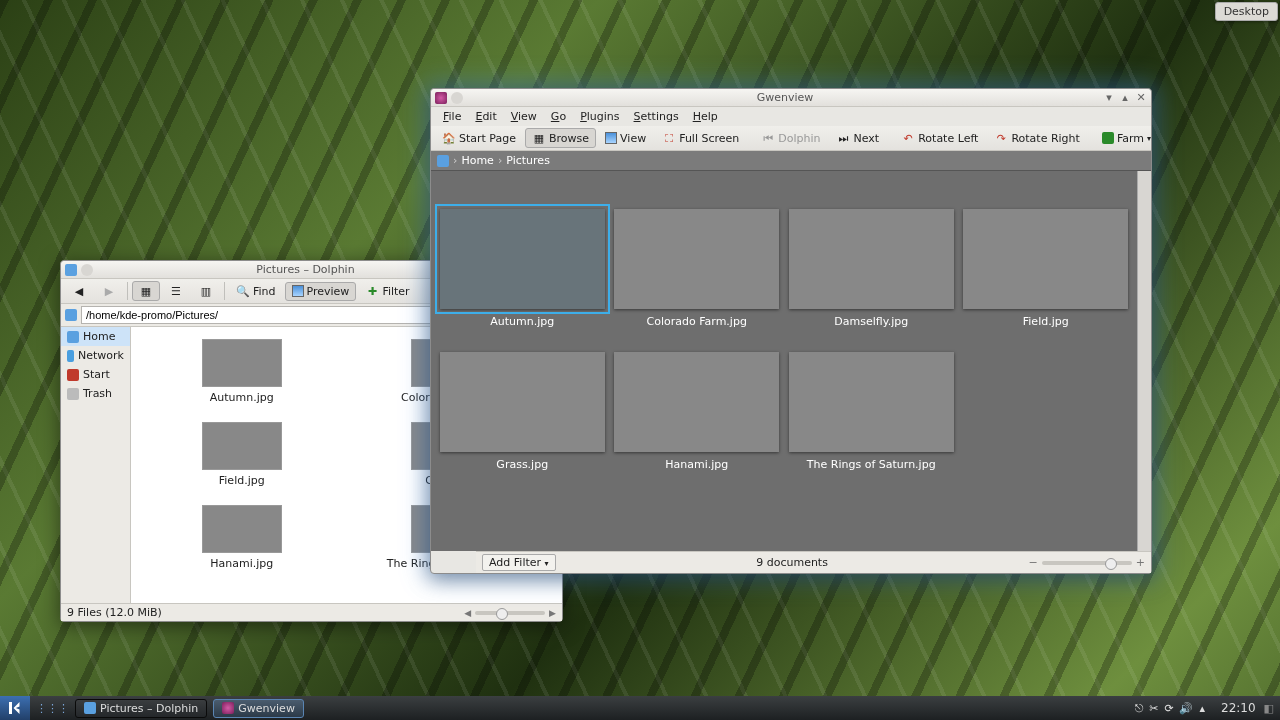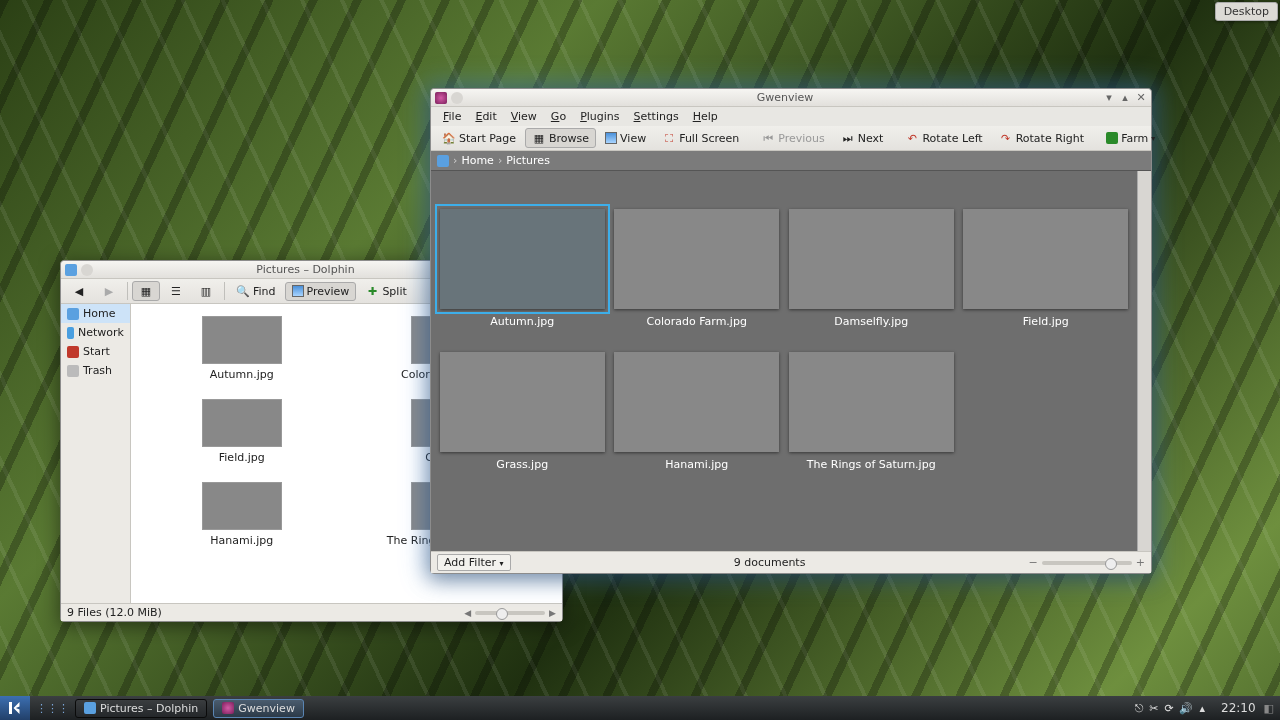--- a/index.html
+++ b/index.html
@@ -64,21 +64,21 @@
   #gwen { left: 430px; top: 88px; width: 722px; height: 486px; box-shadow: 0 0 25px 6px rgba(80,160,255,0.35), 0 4px 20px rgba(0,0,0,0.5); }
   #gwen .breadcrumb { display: flex; align-items: center; gap: 4px; padding: 3px 6px; background: #7b7b7b; color: #fff; border-bottom: 1px solid #555; }
   #gwen .breadcrumb .bc { display: inline-flex; align-items: center; gap: 3px; }
   #gwen .gbody { flex: 1; display: flex; min-height: 0; }
   #gwen .ggrid { flex: 1; background: #6e6e6e; overflow: auto; padding: 38px 8px 8px; display: grid; grid-template-columns: repeat(4, 1fr); gap: 24px 8px; align-content: start; }
   #gwen .scroll { width: 14px; background: #d8d6d2; border-left: 1px solid #aaa; }
   .gcell { text-align: center; }
   .gcell .th { width: 165px; height: 100px; margin: 0 auto 6px; background: #888; box-shadow: 0 1px 3px rgba(0,0,0,0.5); }
   .gcell.sel .th { outline: 2px solid #3daee9; outline-offset: 3px; background-color: rgba(61,174,233,0.1); }
   .gcell .cap { font-size: 11px; color: #fff; }
-  #gwen .status { border-top: 1px solid #c8c6c0; background: #eceae5; padding: 2px 6px; display: flex; align-items: center; }
+  #gwen .status { border-top: 1px solid #c8c6c0; background: #eceae5; padding: 2px 6px; display: flex; align-items: center; margin-left: 45px; }
   #gwen .status .filt { border: 1px solid #aaa; padding: 1px 6px; border-radius: 2px; background: #f3f2ee; }
   #gwen .status .mid { flex: 1; text-align: center; }
   
   .taskbar {
     position: absolute; left: 0; bottom: 0; width: 100%; height: 24px;
     background: linear-gradient(#3b3f41, #1d2022); display: flex; align-items: center;
     color: #ddd; font-size: 11px;
   }
   .taskbar .kmenu { width: 30px; height: 24px; background: linear-gradient(#3c6fb1, #22406a); display: flex; align-items: center; justify-content: center; }
   .taskbar .task { display: flex; align-items: center; gap: 4px; padding: 2px 8px; margin-left: 6px; border: 1px solid #0a0a0a; border-radius: 3px; background: linear-gradient(#3a3d3f, #24272a); }
@@ -138,22 +138,26 @@
       <span class="tbtn" data-name="find-button">
           <span class="ico" data-name="binoculars-icon">🔍</span>
           <span>Find</span>
         </span>
       <span class="tbtn pressed" data-name="preview-button">
           <span class="ico" data-name="preview-icon" style="background:linear-gradient(#4a90d9,#a8d4ff);width:12px;height:12px;border:1px solid #666"></span>
           <span>Preview</span>
         </span>
       <span class="tbtn" data-name="split-button">
           <span class="ico" data-name="plus-icon" style="color:#2a8a2a">✚</span>
-          <span>Split</span>
-        </span>
+          <span>Filter</span>
+        </span>
+    </div>
+    <div class="location" data-name="dolphin-location-bar">
+      <span class="sq ic-home" data-name="folder-icon"></span>
+      <input data-name="path-input" value="/home/kde-promo/Pictures/" style="">
     </div>
     <div class="body">
       <div class="places" data-name="places-panel" id="dolphin-places">
           <div class="pl sel" data-name="places-item-home">
             <span class="sq ic-home" data-name="place-icon"></span>
             <span data-name="place-label">Home</span>
           </div>
           <div class="pl" data-name="places-item-network">
             <span class="sq ic-net" data-name="place-icon"></span>
             <span data-name="place-label">Network</span>
@@ -237,21 +241,21 @@
           <span class="ico" data-name="image-icon" style="background:linear-gradient(#4a90d9,#a8d4ff);width:12px;height:12px;border:1px solid #666"></span>
           <span>View</span>
         </span>
       <span class="tbtn" data-name="fullscreen-button">
           <span class="ico" data-name="fullscreen-icon" style="color:#c0392b">⛶</span>
           <span>Full Screen</span>
         </span>
       <span class="sep"></span>
       <span class="tbtn" style="color:#999" data-name="previous-button">
           <span class="ico" data-name="prev-icon">⏮</span>
-          <span>Previous</span>
+          <span>Dolphin</span>
         </span>
       <span class="tbtn" data-name="next-button">
           <span class="ico" data-name="next-icon">⏭</span>
           <span>Next</span>
         </span>
       <span class="sep"></span>
       <span class="tbtn" data-name="rotate-left-button">
           <span class="ico" data-name="rotate-left-icon" style="color:#c0392b">↶</span>
           <span>Rotate Left</span>
         </span>

